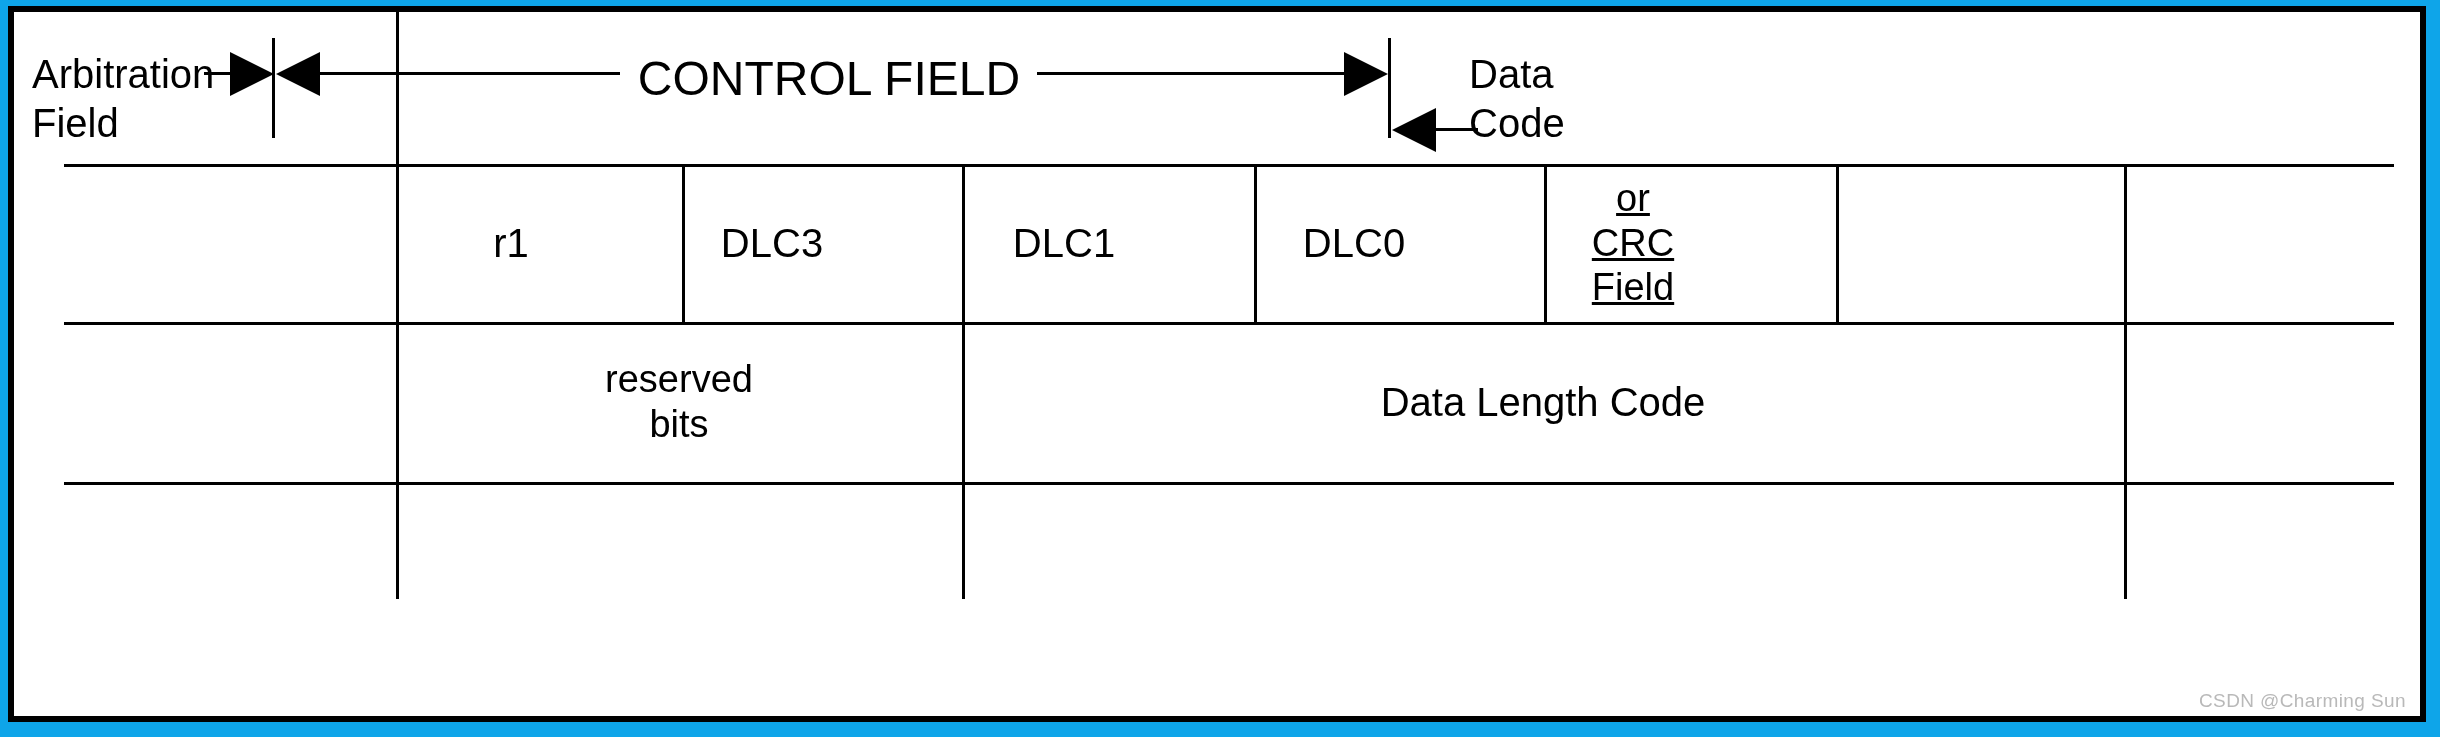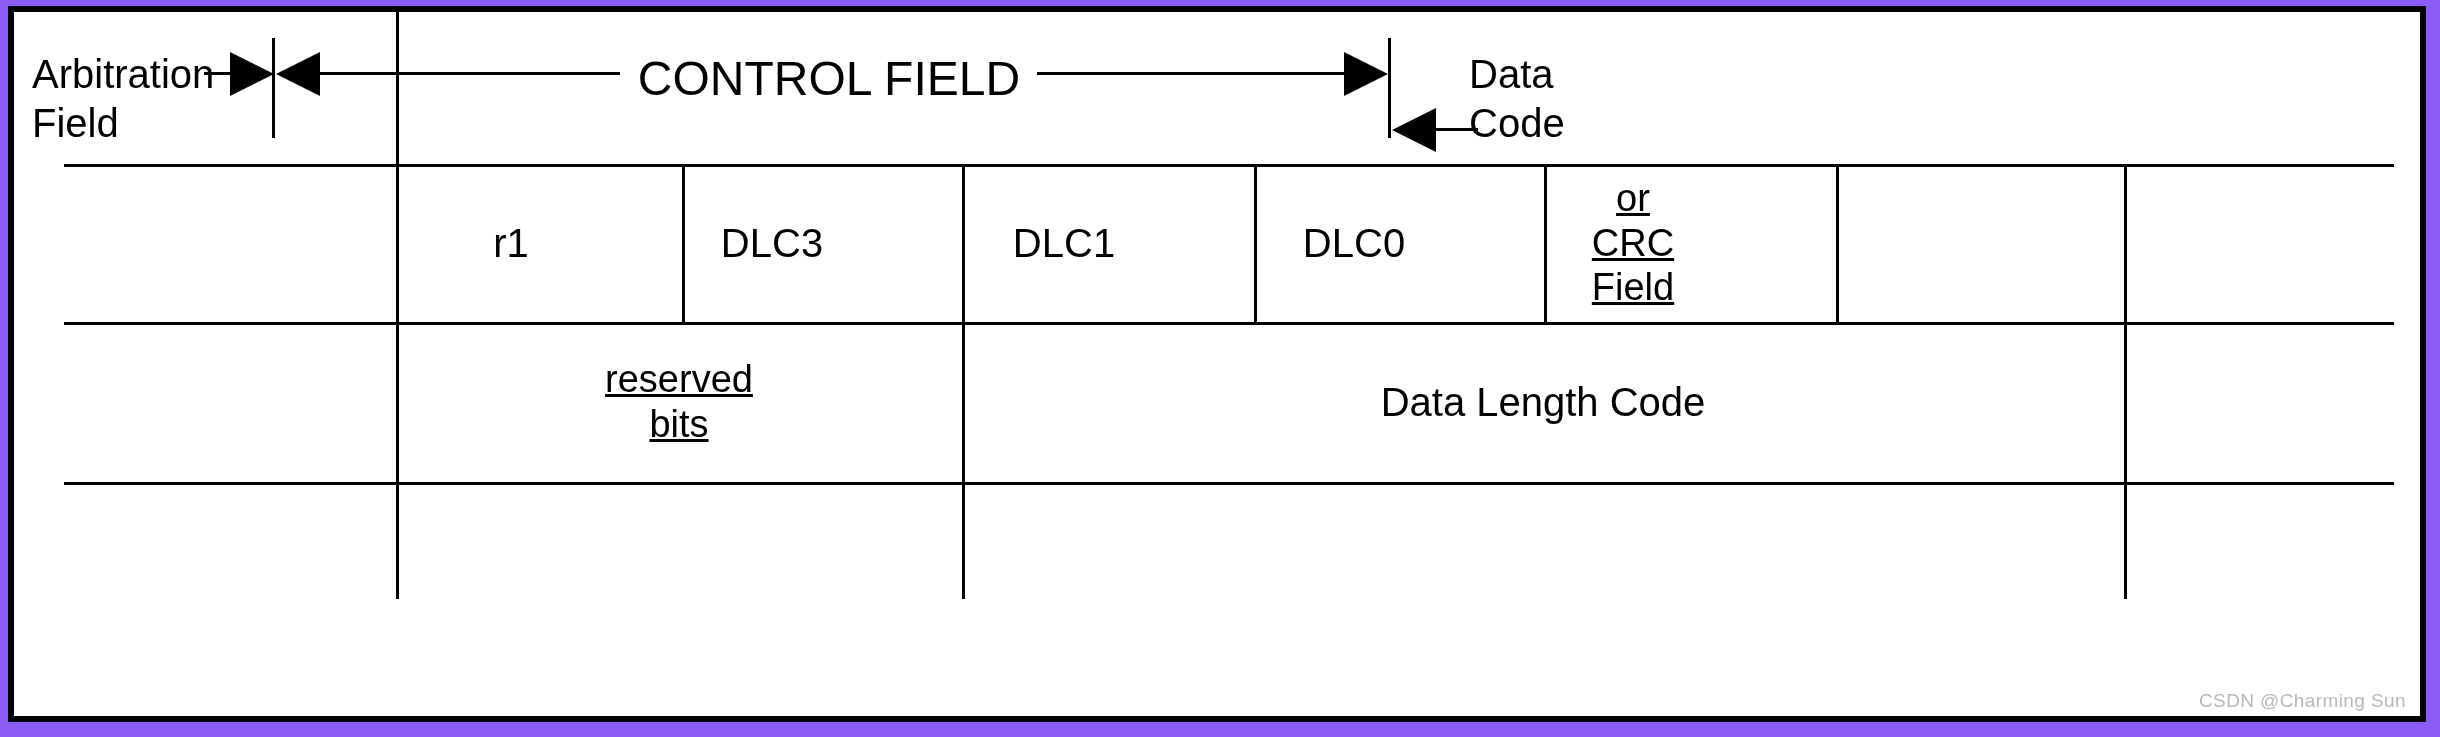--- a/index.html
+++ b/index.html
@@ -7,21 +7,21 @@
     padding: 0;
     background: #ffffff;
   }
   body {
     font-family: "Liberation Sans", sans-serif;
   }
   #stage {
     position: relative;
     width: 2440px;
     height: 737px;
-    background: #8b5cf6;
+    background: #0ea5e9;
     overflow: hidden;
   }
   
   .outer-frame {
     position: absolute;
     left: 8px;
     top: 6px;
     width: 2418px;
     height: 716px;
     border: 6px solid #000000;
@@ -199,21 +199,21 @@
 CRC
 Field</span>
         </div>
       </div>
 
       <div class="row-groups">
         <div class="cell" style="width:332px;">
           <span class="txt cell-label" style="position:static;"></span>
         </div>
         <div class="cell" style="width:566px;">
-          <span class="txt cell-multiline" style="position:static;text-decoration:underline;">reserved
+          <span class="txt cell-multiline" style="position:static;">reserved
 bits</span>
         </div>
         <div class="cell" style="width:1162px;">
           <span class="txt cell-label" style="position:static;">Data Length Code</span>
         </div>
         <div class="cell" style="width:270px;">
           <span class="txt cell-label" style="position:static;"></span>
         </div>
       </div>
 

